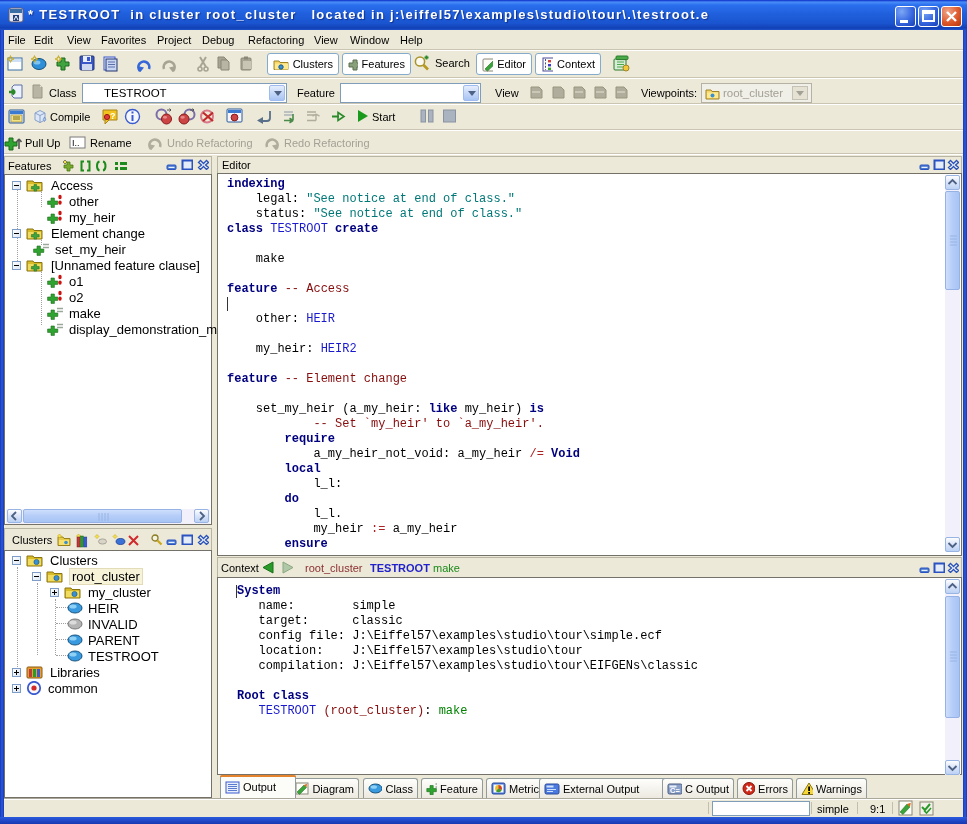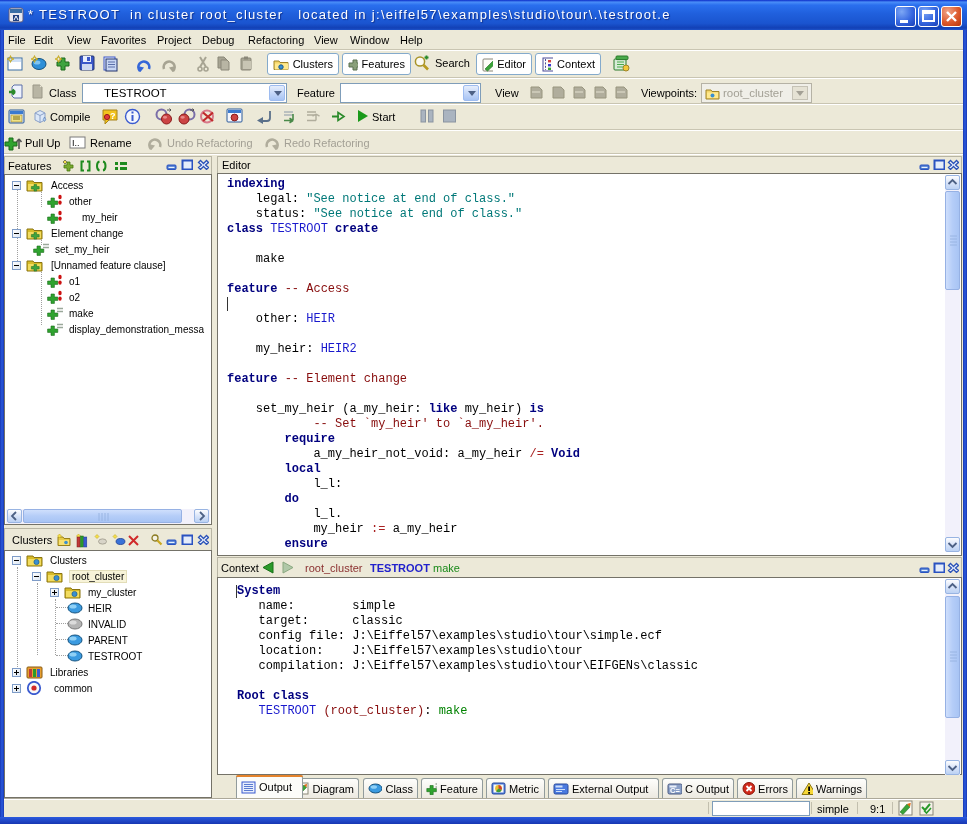--- a/index.html
+++ b/index.html
@@ -1,18 +1,18 @@
 <!DOCTYPE html>
 <html><head><meta charset="utf-8"><style>
 *{margin:0;padding:0;box-sizing:border-box}
 html,body{width:967px;height:824px;overflow:hidden}
 body{font-family:"Liberation Sans",sans-serif;background:#ece9d8;position:relative}
 .abs{position:absolute}
 #titlebar{left:0;top:0;width:967px;height:30px;background:linear-gradient(180deg,#0c2cc8 0%,#4a8ef8 7%,#2a6fee 17%,#2060dd 45%,#1a54cf 78%,#1240b6 93%,#1e52c8 100%);}
-#titletext{left:28px;top:7px;color:#fff;font-weight:normal;font-size:13px;letter-spacing:1.3px;text-shadow:1px 1px 1px #10308a;white-space:nowrap}
+#titletext{left:28px;top:7px;color:#fff;font-weight:bold;font-size:13px;letter-spacing:1.3px;text-shadow:1px 1px 1px #10308a;white-space:nowrap}
 .wbtn{top:6px;width:21px;height:21px;border:1px solid #fff;border-radius:3px;color:#fff;}
 .wbtn.bl{background:radial-gradient(circle at 30% 25%,#7da7f5,#3667e0 55%,#1f48c0 90%)}
 .wbtn.rd{background:radial-gradient(circle at 30% 25%,#f0a488,#dd5a2d 55%,#c03c10 90%)}
 #menubar{left:0;top:30px;width:963px;height:20px;font-size:11px}
 #menubar span{position:absolute;top:4px}
 .toolrow{left:4px;width:959px;background:#ece9d8}
 .sep{left:4px;width:959px;height:2px;border-top:1px solid #c9c5b2;border-bottom:1px solid #fff}
 .tbtn{border:1px solid #84aacc;border-radius:3px;background:#fff;font-size:11px;display:flex;align-items:center;padding:0 5px;gap:4px;height:22px}
 .lbl{font-size:11px;color:#000}
 .glbl{font-size:11px;color:#a3a095}
@@ -22,21 +22,21 @@
 .panel{border:1px solid #747268;background:#fff}
 .phead{background:#ece9d8;font-size:11px}
 .pbtn{position:absolute;width:12px;height:11px}
 pre{font-family:"Liberation Mono",monospace;font-size:12px;line-height:15px}
 .k{color:#00007f;font-weight:bold}
 .c{color:#870c0c}
 .s{color:#007878}
 .t{color:#1919cd}
 .o{color:#aa2222}
 .g{color:#008200}
-.tree{font-size:10px}
+.tree{font-size:13px}
 .trow{position:absolute;height:16px;display:flex;align-items:center;white-space:nowrap}
 .exp{width:9px;height:9px;border:1px solid #7e9cc8;background:linear-gradient(135deg,#fff,#dce6f2);position:relative;display:inline-block}
 .exp:before{content:"";position:absolute;left:1px;right:1px;top:3px;height:1px;background:#000}
 .exp.plus:after{content:"";position:absolute;left:3px;top:1px;bottom:1px;width:1px;background:#000}
 .sb{background:#f2f1fb}
 .sbtn{border:1px solid #98b4e2;border-radius:2px;background:linear-gradient(180deg,#fdfdfe,#d6e2f8 55%,#bcd2f4);position:absolute}
 .sthumb{border:1px solid #96b1e4;border-radius:2px;background:linear-gradient(90deg,#cfdffc,#b5cdf8 50%,#a8c4f4);position:absolute}
 .sthumbh{border:1px solid #96b1e4;border-radius:2px;background:linear-gradient(180deg,#cfdffc,#b5cdf8 50%,#a8c4f4);position:absolute}
 .tab{position:absolute;top:3px;height:20px;border:1px solid #919b9c;border-bottom:none;border-radius:3px 3px 0 0;background:linear-gradient(180deg,#fefefc,#ece9e0);font-size:11px;display:flex;align-items:center;padding:0 4px;gap:3px;white-space:nowrap}
 .tab.sel{top:0;height:23px;background:#fcfcf9;z-index:5}
@@ -420,21 +420,21 @@
         <ellipse cx="13" cy="8.6" rx="1.7" ry="2.2" fill="#cc1111"></ellipse>
       </svg>
       <span style="margin-left:5px">other</span>
     </div>
 <div class="trow" style="left:42px;top:34px">
       <svg width="17" height="14">
         <path d="M4 4 h3.4 v3 h3.4 v3.4 H7.4 v3 H4 v-3 H0.6 V7 H4 Z" fill="#2fa32f" stroke="#1d6b1d" stroke-width="0.6"></path>
         <ellipse cx="13" cy="3" rx="1.7" ry="2.2" fill="#cc1111"></ellipse>
         <ellipse cx="13" cy="8.6" rx="1.7" ry="2.2" fill="#cc1111"></ellipse>
       </svg>
-      <span style="margin-left:18px">my_heir</span>
+      <span style="margin-left:5px">my_heir</span>
     </div>
 <div class="trow" style="left:7px;top:50px">
       <span class="exp"></span>
       <svg style="margin-left:5px" width="18" height="14">
         <path d="M1 3 L1 13 L16 13 L16 4.5 L8 4.5 L7 3 Z" fill="#d8bc28" stroke="#8a7410"></path>
         <rect x="2" y="6" width="13" height="6.2" fill="#f2dc60"></rect>
         <path d="M8 6.5 h2.6 v2 h2.6 v2.6 h-2.6 v2 H8 v-2 H5.4 V8.5 H8 Z" fill="#3fa33f" stroke="#1d6b1d" stroke-width="0.5"></path>
       </svg>
       <span style="margin-left:7px">Element change</span>
     </div>
@@ -616,21 +616,21 @@
         <rect x="11" y="4" width="3" height="8" fill="#3a5ad0"></rect>
       </svg>
       <span style="margin-left:6px">Libraries</span>
     </div>
 <div class="trow" style="left:7px;top:129px">
       <span class="exp plus"></span>
       <svg style="margin-left:5px" width="16" height="14">
         <circle cx="8" cy="7" r="6.2" fill="#f8f8f8" stroke="#3a5ad0" stroke-width="1.8"></circle>
         <circle cx="8" cy="7" r="2.6" fill="#d02a2a"></circle>
       </svg>
-      <span style="margin-left:12px">common</span>
+      <span style="margin-left:6px">common</span>
     </div>
 </div>
 <div class="abs phead" style="left:217px;top:156px;width:745px;height:17px;border:1px solid #b8b5a4;border-bottom:none">
 <span style="position:absolute;left:4px;top:2px">Editor</span>
 <svg class="pbtn" style="left:701px;top:3px" width="12" height="11">
       <rect x="1" y="5" width="9" height="4.5" rx="1" fill="#4a7ad0" stroke="#2a52c0"></rect>
       <rect x="2.5" y="6.8" width="6" height="1.2" fill="#e8f0fc"></rect>
     </svg>
 <svg class="pbtn" style="left:715px;top:2px" width="13" height="12">
       <rect x="1.5" y="1.5" width="10" height="9" fill="#e4ecfa" stroke="#2a52c0" stroke-width="2"></rect>
@@ -731,21 +731,21 @@
 <span class="sthumb" style="left:0;top:17px;width:15px;height:122px">
         <svg width="13" height="122" style="margin-left:1px">
           <g stroke="#98b4e2">
             <path d="M3 55 h7 M3 58 h7 M3 61 h7 M3 64 h7"></path>
           </g>
         </svg>
       </span>
 </div>
 </div>
 <div class="abs" style="left:217px;top:775px;width:745px;height:23px">
-<div class="tab sel" style="left:19px;width:67px"><svg width="15" height="13">
+<div class="tab sel" style="left:3px;width:76px"><svg width="15" height="13">
         <rect x="1" y="1" width="13" height="11" fill="#e8eefc" stroke="#3a5ad0"></rect>
         <path d="M3 3.5 h9 M3 5.5 h9 M3 7.5 h9 M3 9.5 h9" stroke="#5a7ad0"></path>
       </svg>Output</div>
 <div class="tab" style="left:73px;width:69px"><svg width="15" height="13">
         <rect x="1" y="1" width="12" height="11" fill="#fdfdf8" stroke="#8a8778"></rect>
         <path d="M2 10 L9 3 L11.5 5.5 L4.5 12.5 Z" fill="#3aa33a" stroke="#1d6b1d" stroke-width="0.5"></path>
         <path d="M9 3 L11.5 5.5 L12 1.8 Z" fill="#e06a10"></path>
       </svg>Diagram</div>
 <div class="tab" style="left:146px;width:55px"><svg width="15" height="11">
         <ellipse cx="7.5" cy="5.5" rx="6.5" ry="4.5" fill="#3a9ae0" stroke="#15537f"></ellipse>
@@ -755,21 +755,21 @@
         <path d="M4 3.5 h3.2 v3 h3.2 v3.2 H7.2 v3 H4 v-3 H0.8 V6.5 H4 Z" fill="#2fa32f" stroke="#1d6b1d" stroke-width="0.6"></path>
         <path d="M9.5 2 h5 M9.5 5 h5" stroke="#9aa89a" stroke-width="1.5"></path>
       </svg>Feature</div>
 <div class="tab" style="left:269px;width:59px"><svg width="15" height="13">
         <rect x="1" y="1" width="13" height="11" rx="1.5" fill="#4a7ae0" stroke="#2a4a9a"></rect>
         <rect x="2.5" y="2.5" width="10" height="8" fill="#f8f8f4"></rect>
         <circle cx="7.5" cy="6.5" r="3.4" fill="#e8c030"></circle>
         <path d="M7.5 6.5 L7.5 3.1 A3.4 3.4 0 0 1 10.6 8 Z" fill="#d04030"></path>
         <path d="M7.5 6.5 L10.6 8 A3.4 3.4 0 0 1 5 9.3 Z" fill="#3a9a3a"></path>
       </svg>Metric</div>
-<div class="tab" style="left:331px;width:111px"><svg width="16" height="12">
+<div class="tab" style="left:322px;width:130px"><svg width="16" height="12">
         <rect x="1" y="1" width="14" height="10" rx="1.5" fill="#4a7ae0" stroke="#2a4a9a"></rect>
         <rect x="2.5" y="2.5" width="7" height="2" fill="#cfe0fa"></rect>
         <path d="M3 6.5 h9 M3 8.5 h6" stroke="#cfe0fa"></path>
       </svg>External Output</div>
 <div class="tab" style="left:445px;width:72px"><svg width="16" height="12">
         <rect x="1" y="1" width="14" height="10" rx="1.5" fill="#8aa0c8" stroke="#4a5a80"></rect>
         <rect x="2.5" y="2.5" width="7" height="2" fill="#eaf0fa"></rect>
         <text x="3" y="10" font-size="7.5" font-weight="bold" fill="#fff" font-family="Liberation Sans">C=</text>
       </svg>C Output</div>
 <div class="tab" style="left:520px;width:56px"><svg width="14" height="13">

